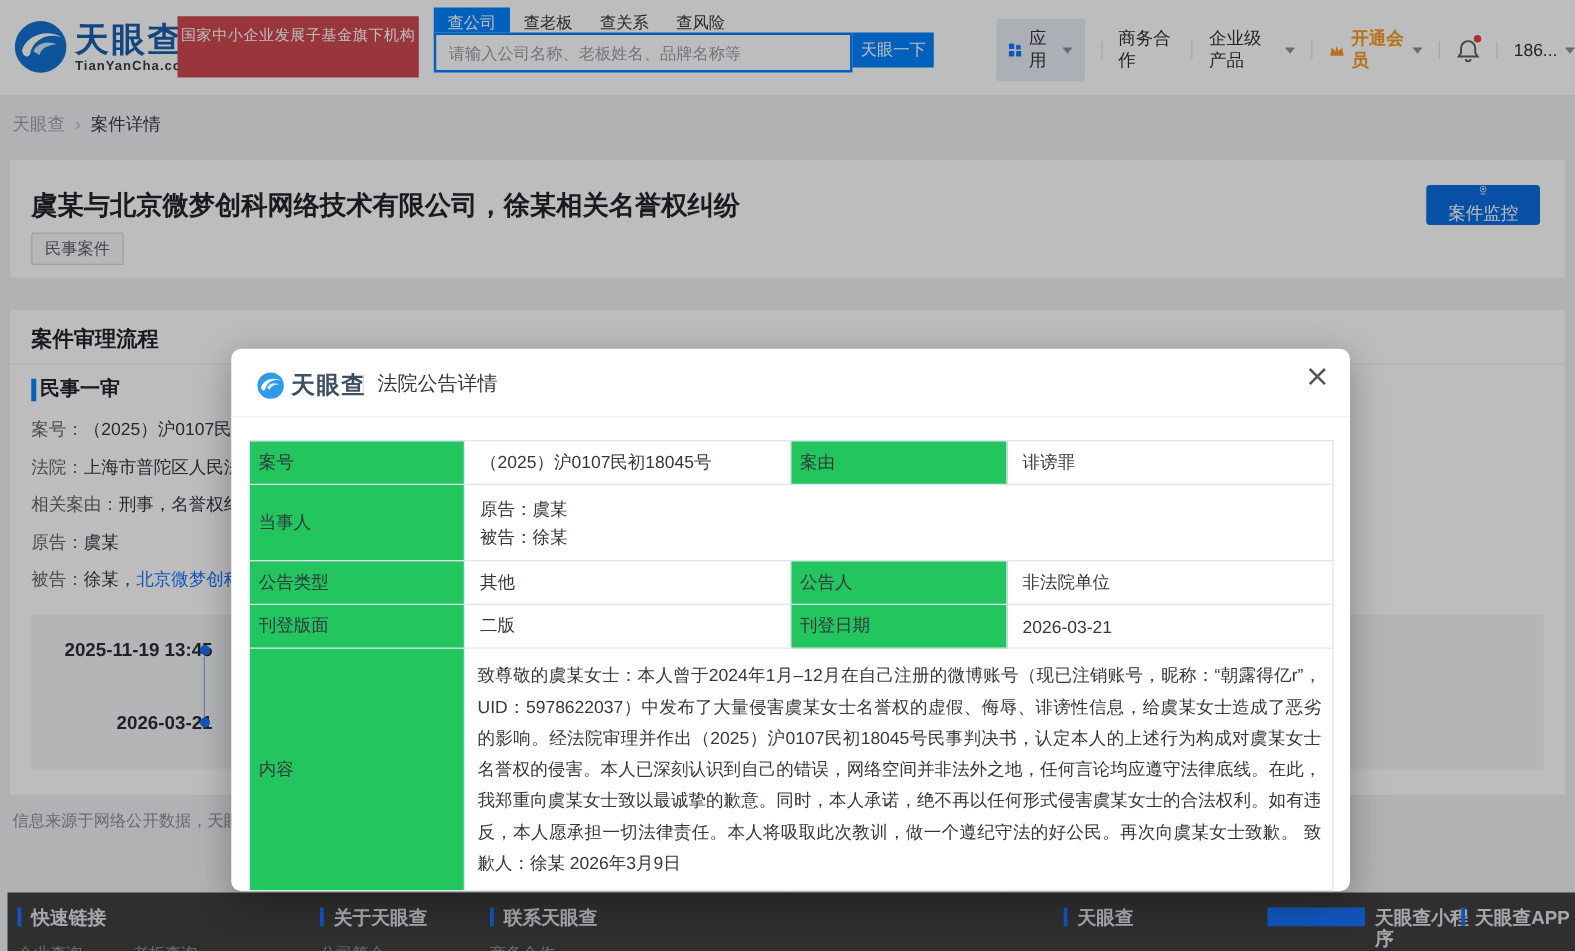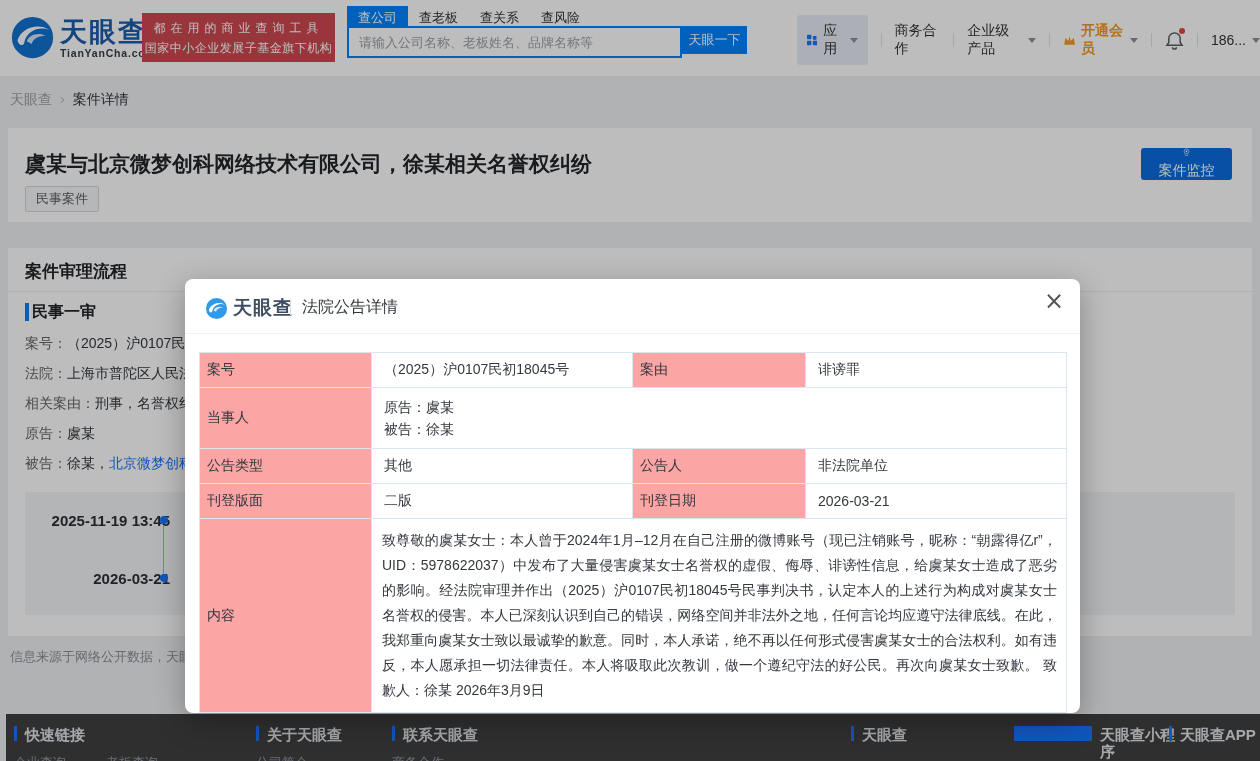--- a/index.html
+++ b/index.html
@@ -82,21 +82,21 @@
   .modal-header { position:relative; height:55px; border-bottom:1px solid #f0f1f3; }
   .m-logo { position:absolute; left:20px; top:16px; display:flex; align-items:center; }
   .m-brand { margin-left:5px; font-size:19px; font-weight:bold; color:#3e4f63; letter-spacing:1px; }
   .mhd-sep { position:absolute; left:105px; top:20px; width:1px; height:16px; background:#d9dde2; }
   .m-title { position:absolute; left:117px; top:18px; font-size:16px; color:#33383f; }
   .m-close { position:absolute; right:16px; top:10px; font-size:24px; color:#555; background:none;
     border:none; cursor:pointer; line-height:1; font-family:"DejaVu Sans",sans-serif; }
   .modal-body { padding:18px 14px 0 14px; }
   table.anno { width:867px; border-collapse:collapse; table-layout:fixed; font-size:14px; }
   table.anno td { border:1px solid #dce6f2; padding:8px 12px; color:#33383f; vertical-align:middle; }
-  table.anno td.lbl { background:#fca5a5; padding-left:7px; }
+  table.anno td.lbl { background:#22c55e; padding-left:7px; }
   td.party-val div { line-height:22px; }
   td.content-val { line-height:25px; padding:9px 9px 9px 10px !important; text-align:justify; }
 </style>
 </head>
 <body>
 
 <div class="page">
 
   <header class="topbar">
     <div class="logo">
@@ -104,21 +104,20 @@
         <circle cx="24" cy="24" r="22" fill="#1273d2"></circle>
         <path d="M8 27 C12 14, 30 8, 42 16 C32 12, 18 16, 15 30 C13 34, 9 32, 8 27 Z" fill="#ffffff"></path>
         <path d="M18 28 c2 -7 12 -10 20 -6 c-6 0 -13 2 -15 9 Z" fill="#cfe4f7"></path>
       </svg>
       <div class="logo-txt">
         <div class="logo-brand">天眼查</div>
         <div class="logo-domain">TianYanCha.com</div>
       </div>
     </div>
     <div class="promo-badge">
-      <div class="promo-l1">都在用的商业查询工具</div>
       <div class="promo-l2">国家中小企业发展子基金旗下机构</div>
     </div>
 
     <nav class="search-tabs">
       <span class="search-tab active">查公司</span>
       <span class="search-tab">查老板</span>
       <span class="search-tab">查关系</span>
       <span class="search-tab">查风险</span>
     </nav>
     <input class="search-input" type="text" placeholder="请输入公司名称、老板姓名、品牌名称等" style="">

